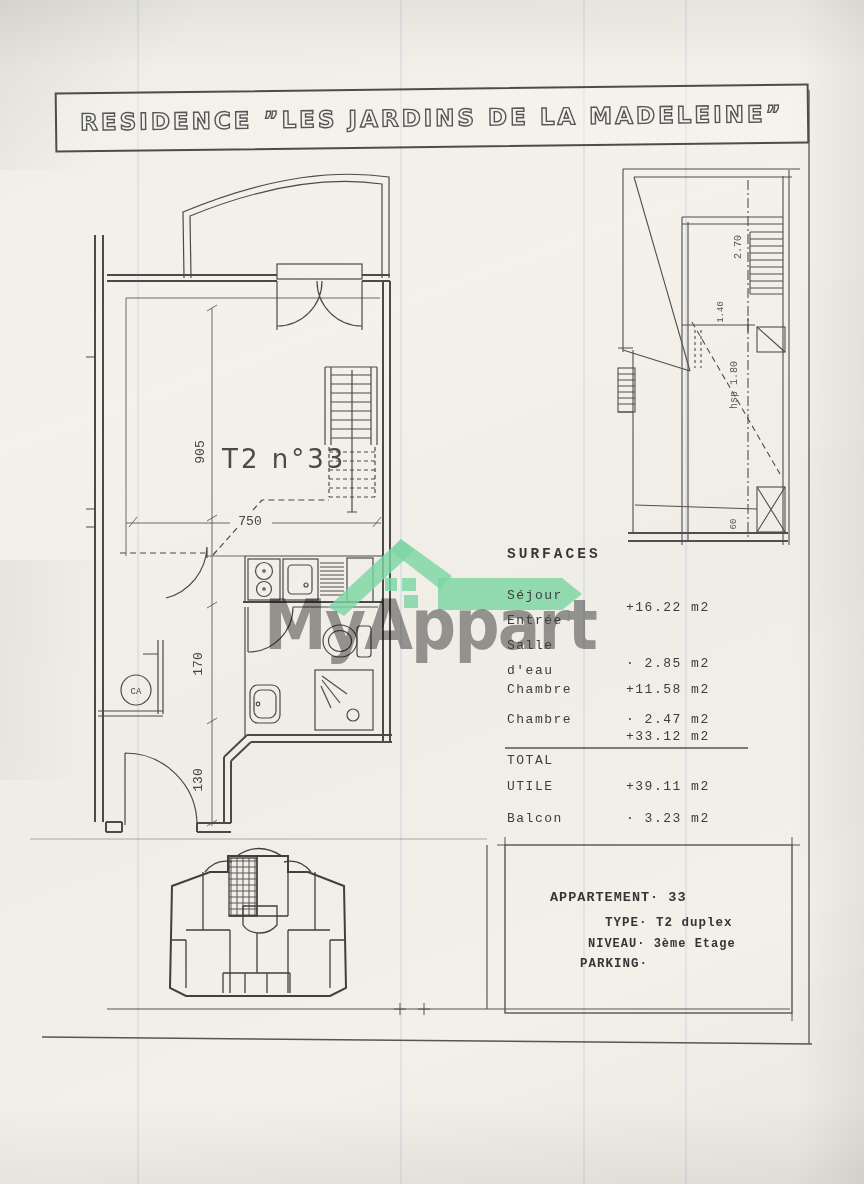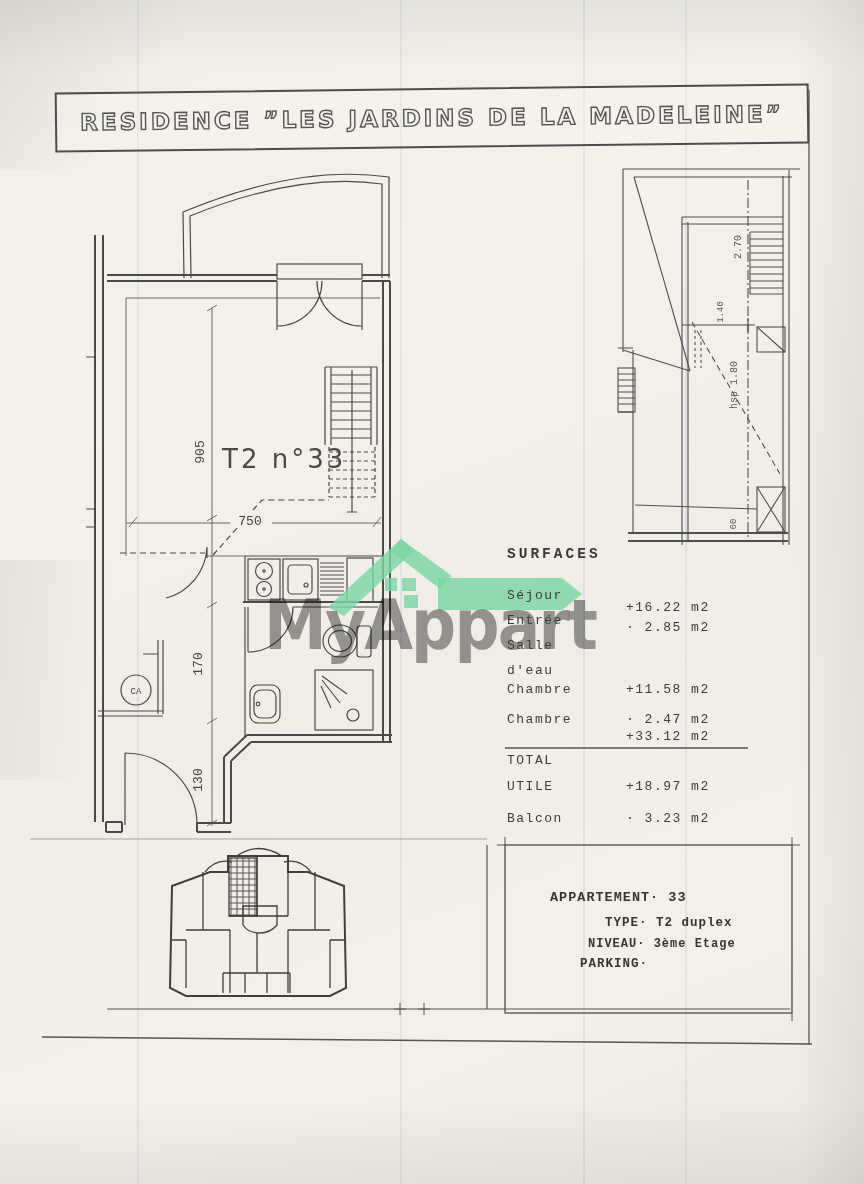--- a/index.html
+++ b/index.html
@@ -266,32 +266,32 @@
   <div class="abs" id="wm-text">MyAppart</div>
 
   <div class="abs tbl" id="srf-head">SURFACES</div>
 
   <div class="abs tbl lab" style="top:588px">Séjour</div>
   <div class="abs tbl lab" style="top:613px">Entrée</div>
   <div class="abs tbl val" style="top:600px">+16.22 m2</div>
 
   <div class="abs tbl lab" style="top:638px">Salle</div>
   <div class="abs tbl lab" style="top:663px">d'eau</div>
-  <div class="abs tbl val" style="top:620px">· 2.85 m2</div>
+  <div class="abs tbl val" style="top:656px">· 2.85 m2</div>
 
   <div class="abs tbl lab" style="top:682px">Chambre</div>
   <div class="abs tbl val" style="top:682px">+11.58 m2</div>
 
   <div class="abs tbl lab" style="top:712px">Chambre</div>
   <div class="abs tbl val" style="top:712px">· 2.47 m2</div>
 
   <div class="abs tbl lab bold" style="top:753px">TOTAL</div>
   <div class="abs tbl val bold" style="top:729px">+33.12 m2</div>
   <div class="abs tbl lab bold" style="top:779px">UTILE</div>
-  <div class="abs tbl val bold" style="top:779px">+18.97 m2</div>
+  <div class="abs tbl val bold" style="top:779px">+39.11 m2</div>
   <div class="abs tbl lab" style="top:811px">Balcon</div>
   <div class="abs tbl val" style="top:811px">· 3.23 m2</div>
 
   <div class="abs apt" style="left:550px;top:890px;font-size:13.5px">
     <span>APPARTEMENT·</span>
     <span>33</span>
   </div>
   <div class="abs apt" style="left:605px;top:916px">
     <span>TYPE·</span>
     <span>T2 duplex</span>

